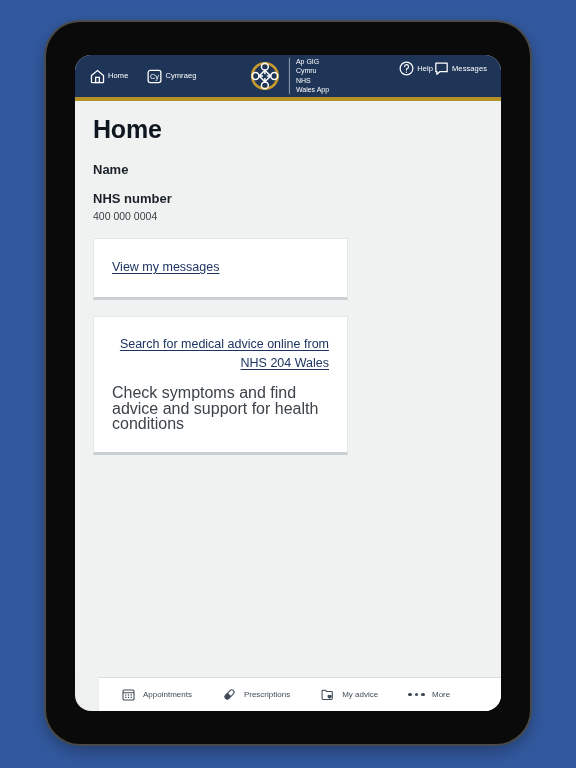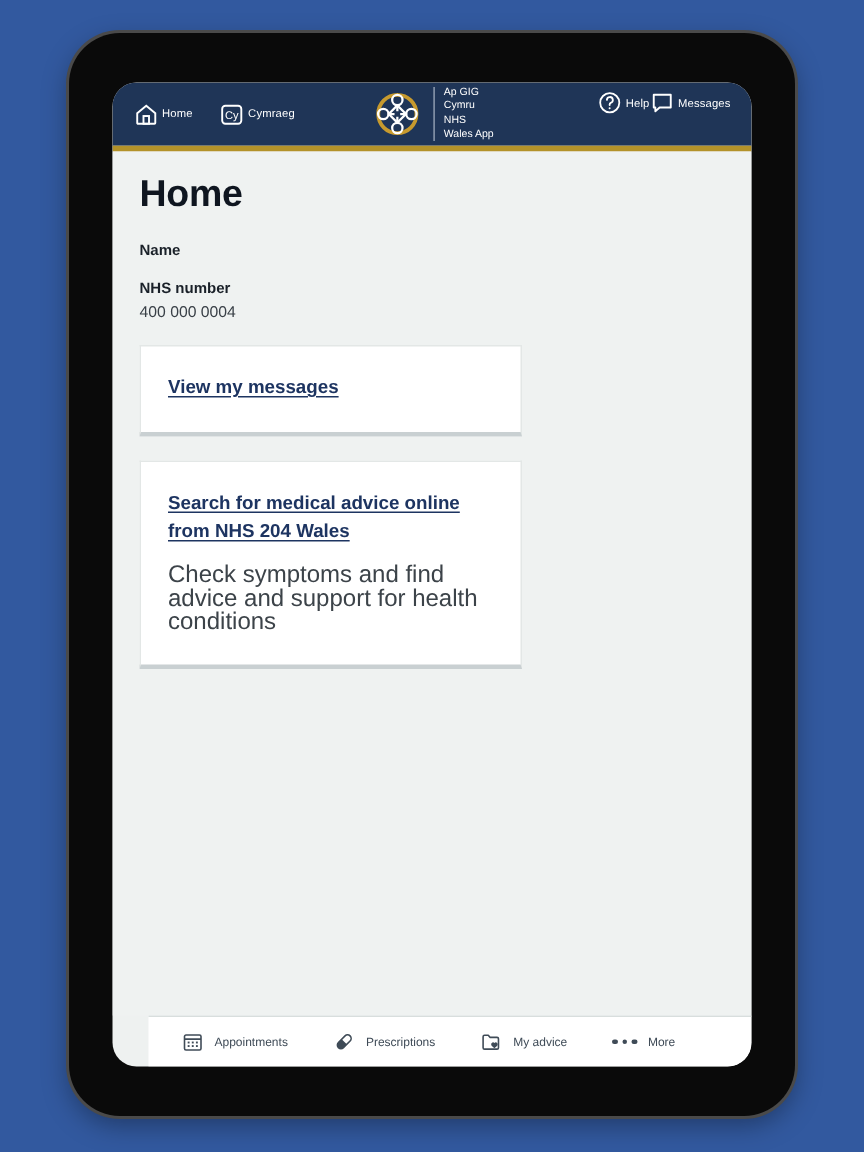--- a/index.html
+++ b/index.html
@@ -84,43 +84,44 @@
   }
   h1.page-title {
     font-size: 25px;
     font-weight: bold;
     color: #0f1620;
     letter-spacing: -0.2px;
     margin-bottom: 18px;
   }
   .field { margin-bottom: 14px; }
   .field-label {
-    font-size: 10px; font-weight: bold; color: #1a2129;
+    font-size: 13px; font-weight: bold; color: #1a2129;
     margin-bottom: 4px;
   }
   .field-value { font-size: 10.5px; color: #394047; }
 
   
   .card {
     background: #ffffff;
     border: 1px solid #e3e7e6;
     border-bottom: 3px solid #c9d0d2;
     margin-top: 16px;
     padding: 18px 18px 20px 18px;
     width: 255px;
   }
   .card-link {
     font-size: 12.5px;
-    font-weight: bold;
+    font-weight: normal;
     color: #1d3461;
     text-decoration: underline;
     text-underline-offset: 2px;
     line-height: 19px;
     display: inline-block;
     cursor: pointer;
+    text-align: right;
   }
   .card-desc {
     font-size: 16px;
     color: #3c4349;
     line-height: 15.5px;
     margin-top: 12px;
   }
 
   
   .bottomnav {

